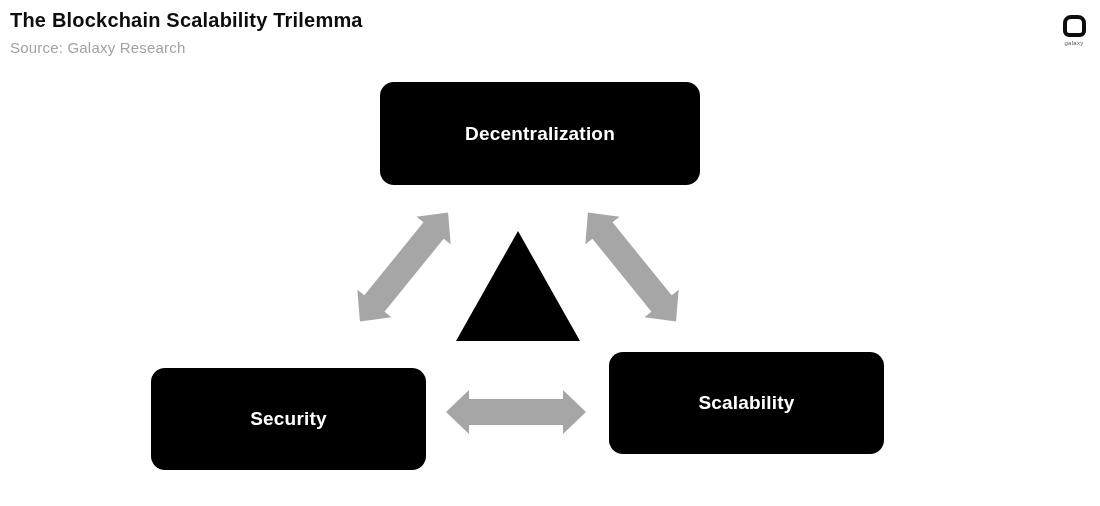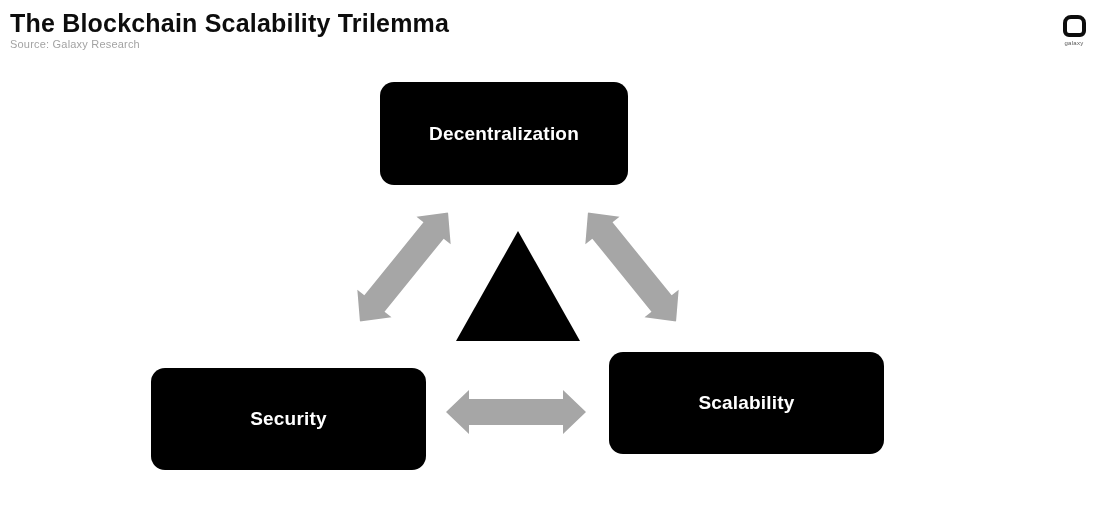--- a/index.html
+++ b/index.html
@@ -4,26 +4,26 @@
 <style>
   * { margin: 0; padding: 0; box-sizing: border-box; }
   html, body { width: 1100px; height: 506px; background: #ffffff; }
   body { font-family: "Liberation Sans", sans-serif; position: relative; overflow: hidden; }
 
   .slide { position: absolute; inset: 0; background: #ffffff; }
 
   
   .hdr { position: absolute; left: 10px; top: 8px; }
   .hdr h1 {
-    font-size: 25px; font-weight: 700; color: #0d0d0d;
+    font-size: 20px; font-weight: 700; color: #0d0d0d;
     letter-spacing: 0.2px; line-height: 1.2;
   }
   .hdr p {
-    font-size: 11px; font-weight: 400; color: #a3a3a3;
-    margin-top: 0; letter-spacing: 0.2px;
+    font-size: 15px; font-weight: 400; color: #a3a3a3;
+    margin-top: 7px; letter-spacing: 0.2px;
   }
 
   
   .logo { position: absolute; top: 15px; right: 13px; width: 26px; text-align: center; }
   .logo-ring {
     width: 23px; height: 22px; margin: 0 auto;
     border: 4.5px solid #0d0d0d;
     border-radius: 8px 8px 6px 6px;
     background: #ffffff;
   }
@@ -33,21 +33,21 @@
   }
 
   
   .node {
     position: absolute; background: #000000; border-radius: 14px;
     display: flex; align-items: center; justify-content: center;
   }
   .node span {
     color: #ffffff; font-size: 19px; font-weight: 700; letter-spacing: 0.2px;
   }
-  .node-top   { left: 380px; top:  82px; width: 248px; height: 103px; text-decoration: underline; }
+  .node-top   { left: 380px; top:  82px; width: 320px; height: 103px; text-decoration: underline; }
   .node-left  { left: 151px; top: 368px; width: 275px; height: 102px; }
   .node-right { left: 609px; top: 352px; width: 275px; height: 102px; }
 
   
   .triangle { position: absolute; left: 456px; top: 231px; width: 124px; height: 110px; }
 
   
   .arrow { position: absolute; width: 140px; height: 48px; }
   .arrow-left  { left: 334px; top: 243px; transform: rotate(-51deg); }
   .arrow-right { left: 562px; top: 243px; transform: rotate(51deg); }

